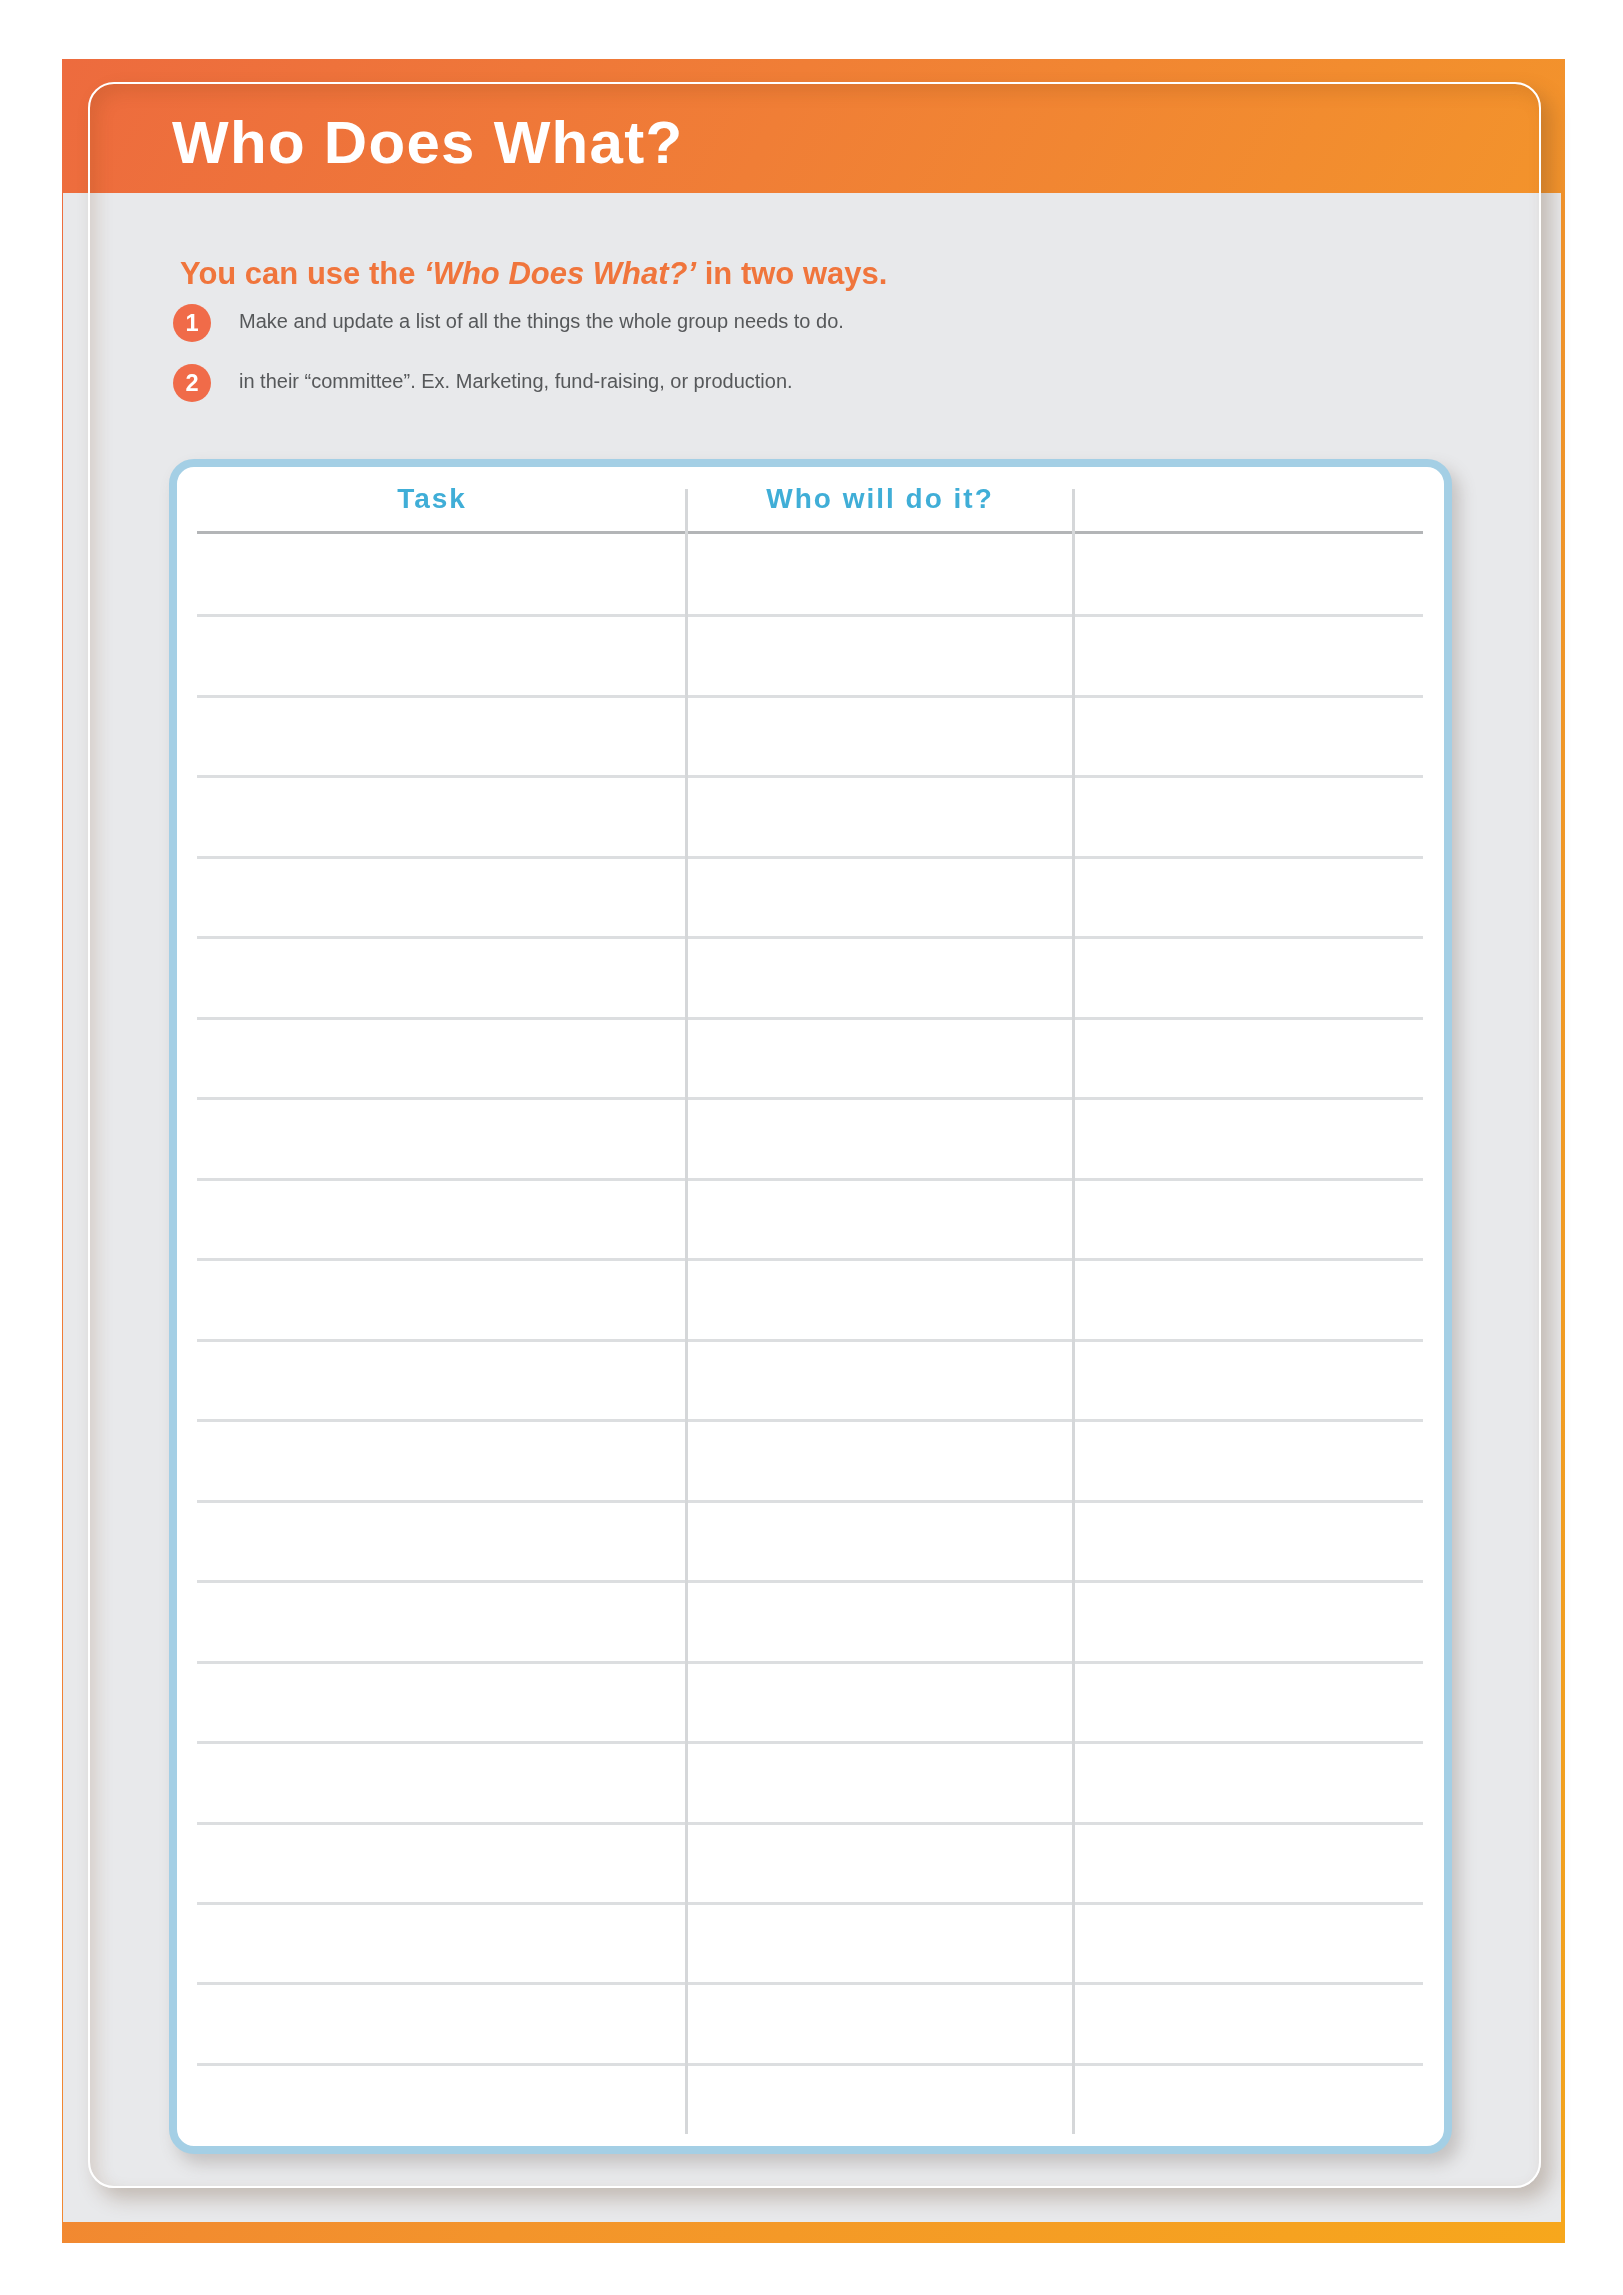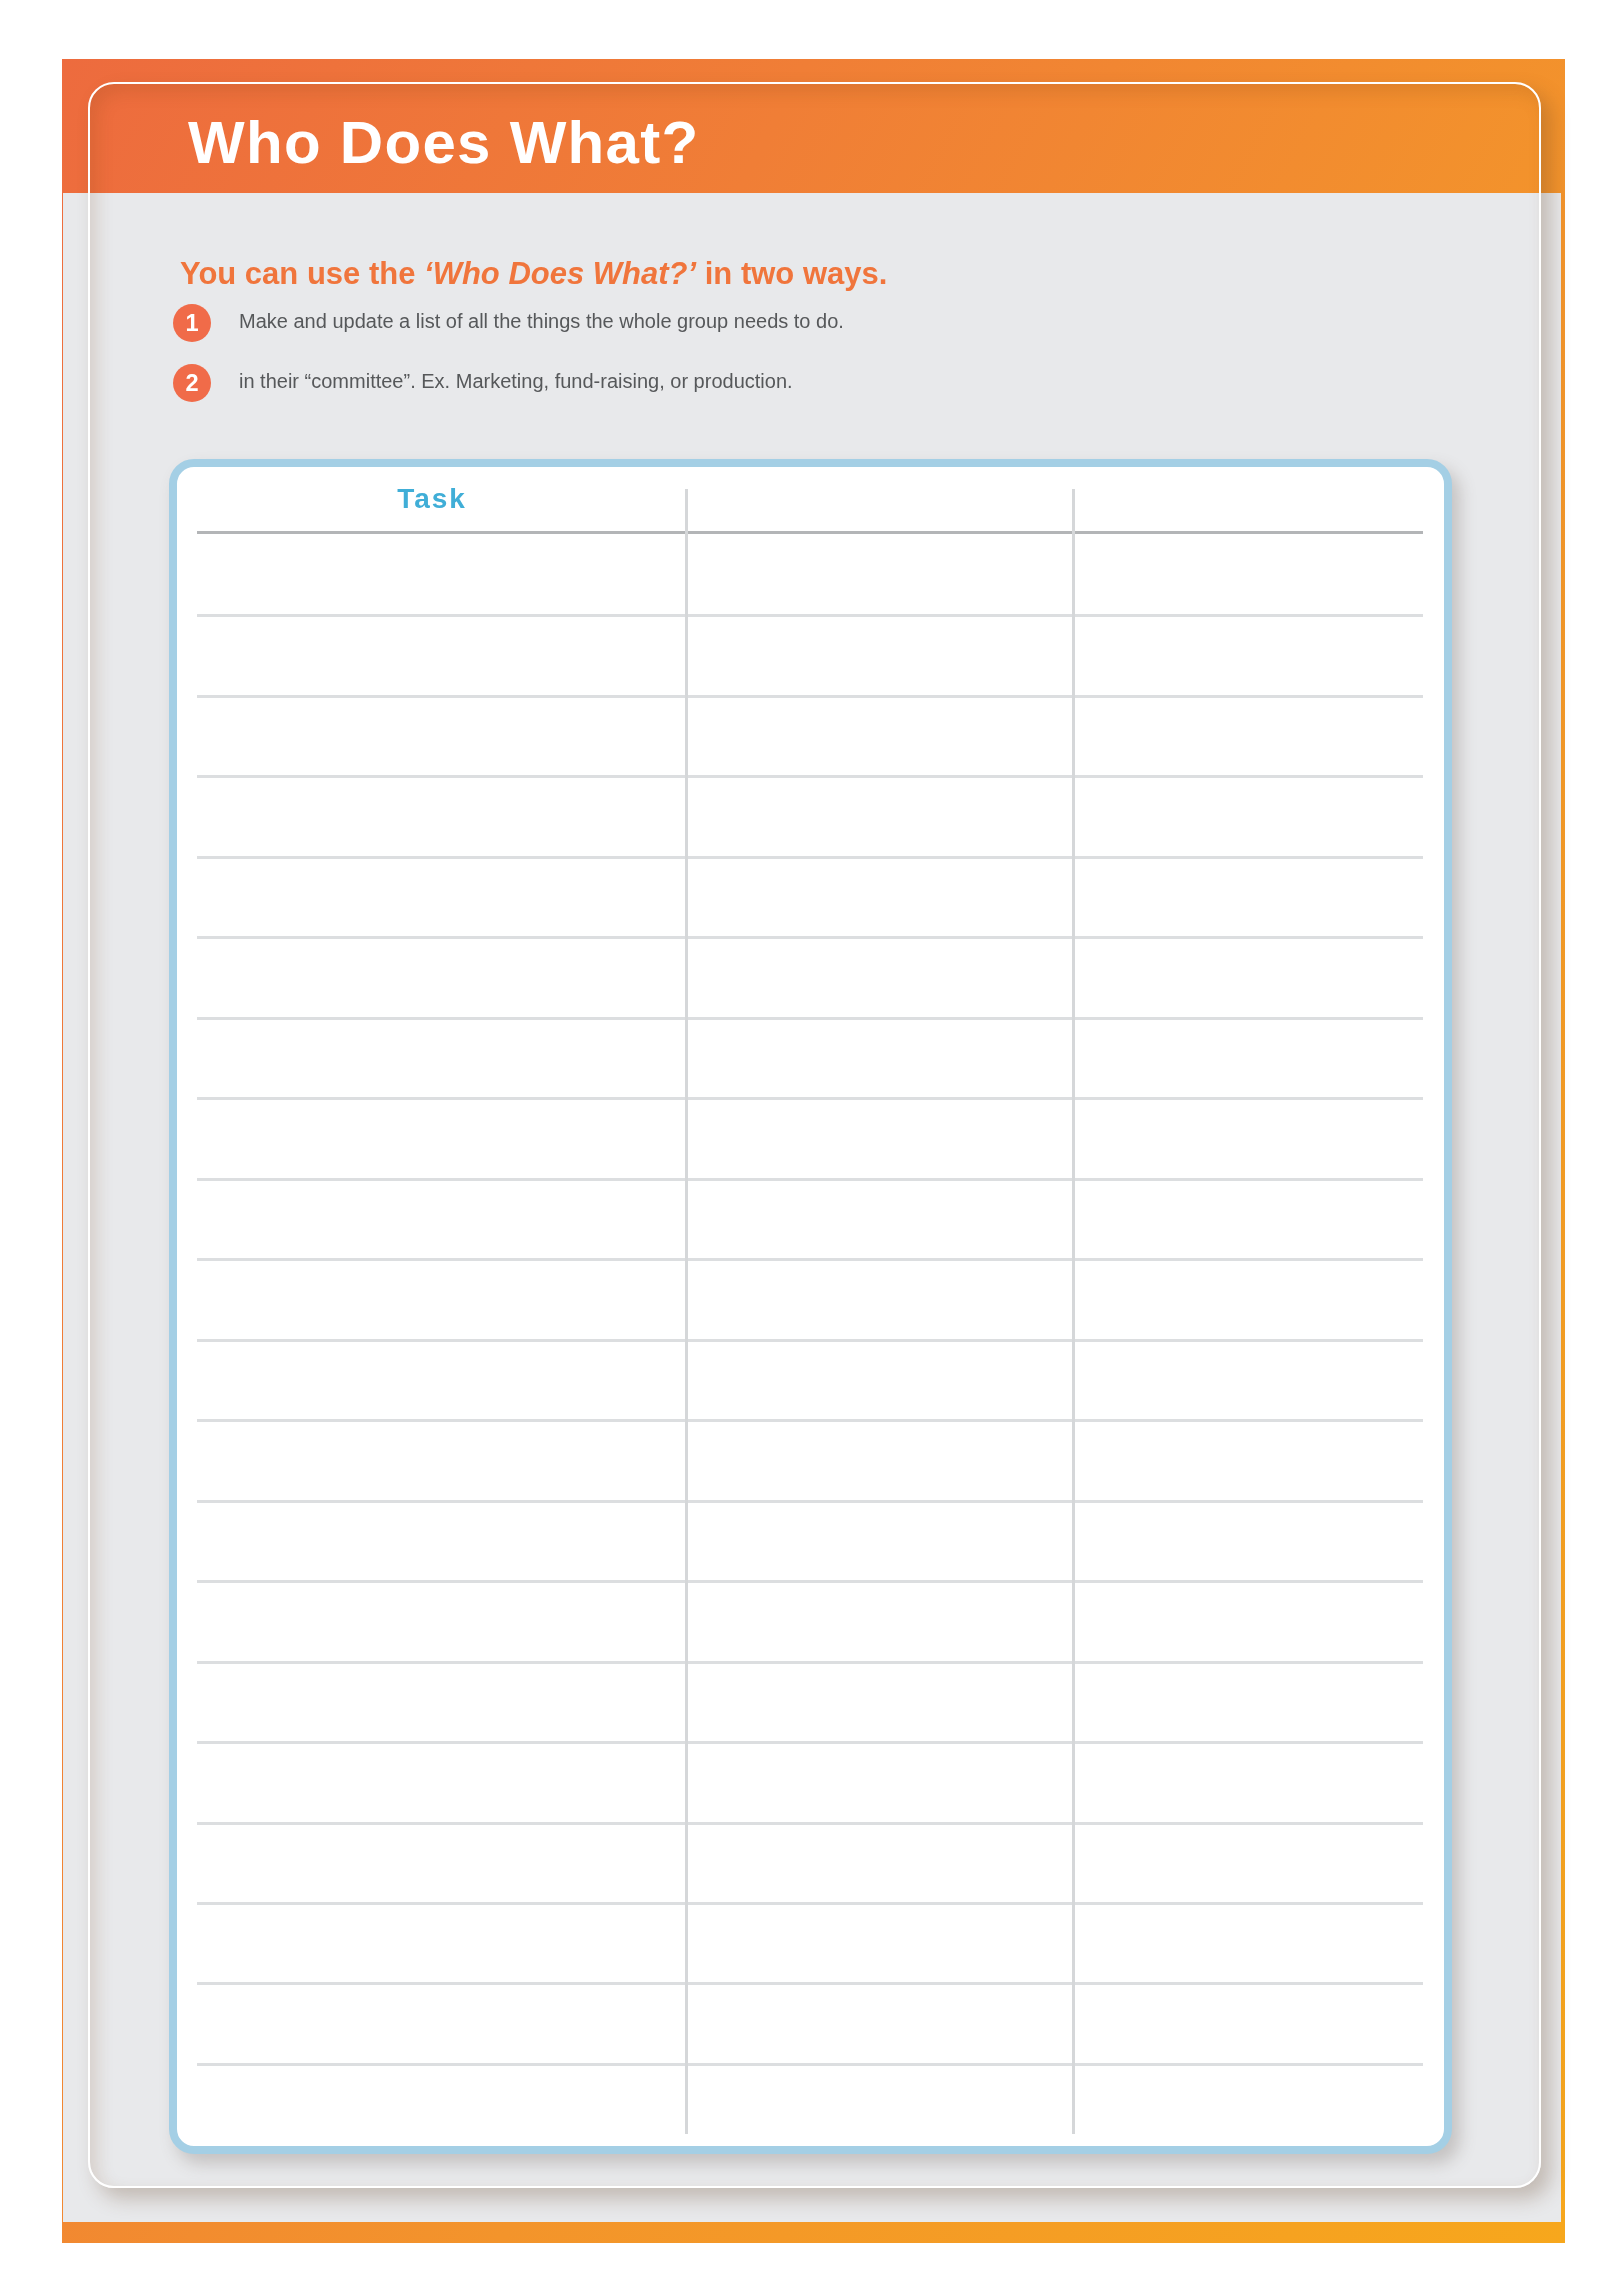--- a/index.html
+++ b/index.html
@@ -17,21 +17,21 @@
     position:absolute;left:63px;top:193px;width:1498px;height:2029px;
     background:#e8e9eb;
   }
   
   .outline{
     position:absolute;left:88px;top:82px;width:1449px;height:2102px;
     border:2.6px solid #ffffff;border-radius:26px;
     box-shadow:9.2px 10.5px 19.6px rgba(100,70,40,0.28), inset 6.5px 7.9px 17px rgba(120,60,20,0.16);
   }
   .title{
-    position:absolute;left:188px;top:113px;margin:0;
+    position:absolute;left:172px;top:113px;margin:0;
     font-size:60px;line-height:60px;font-weight:bold;letter-spacing:1.3px;color:#ffffff;
   }
   .intro{
     position:absolute;left:180px;top:258px;
     font-size:31px;line-height:31px;font-weight:bold;color:#f0753c;
   }
   .intro .hl{font-style:italic;}
   .bullet{position:absolute;left:173px;display:flex;align-items:flex-start;}
   .bullet.b1{top:304px;}
   .bullet.b2{top:364px;}
@@ -93,20 +93,21 @@
       </span>
     <div class="btext">
       <div>in their “committee”. Ex. Marketing, fund-raising, or production.</div>
     </div>
   </div>
 
   <div class="table">
     <div class="tinner">
       <div class="thead">
         <div class="th c1">Task</div>
+        <div class="th c2">Who will do it?</div>
       </div>
       <div class="head-line"></div>
       <div id="row-lines">
           <div class="row-line" style="top: 147px;"></div>
           <div class="row-line" style="top: 228px;"></div>
           <div class="row-line" style="top: 308px;"></div>
           <div class="row-line" style="top: 389px;"></div>
           <div class="row-line" style="top: 469px;"></div>
           <div class="row-line" style="top: 550px;"></div>
           <div class="row-line" style="top: 630px;"></div>

